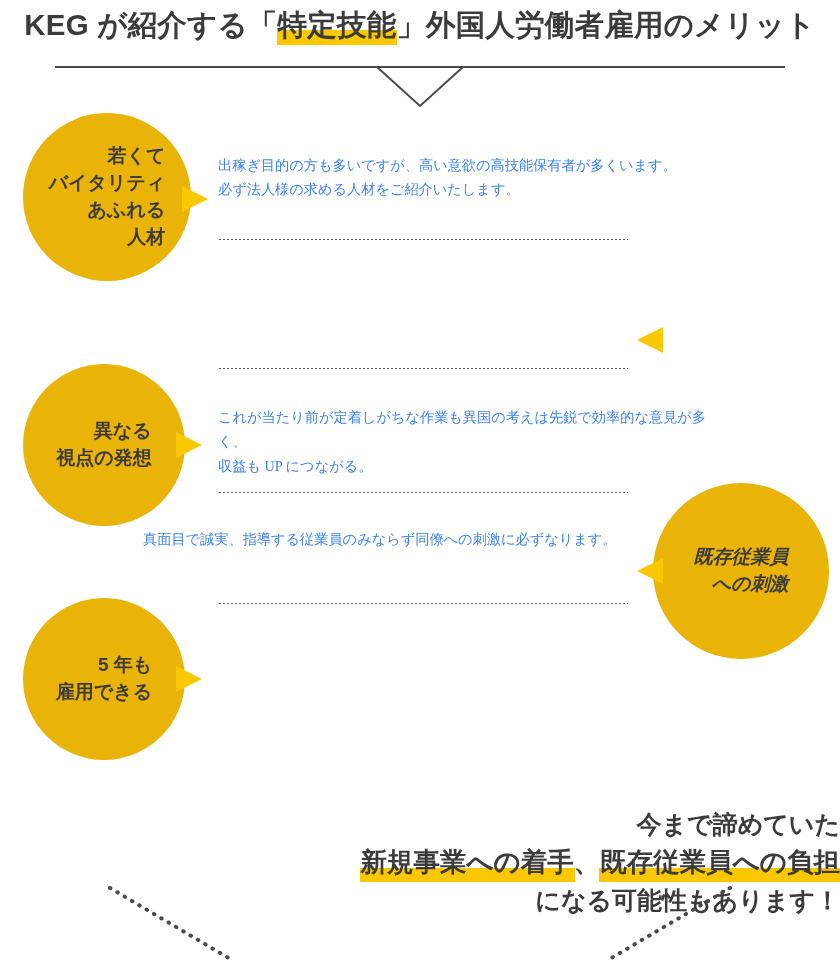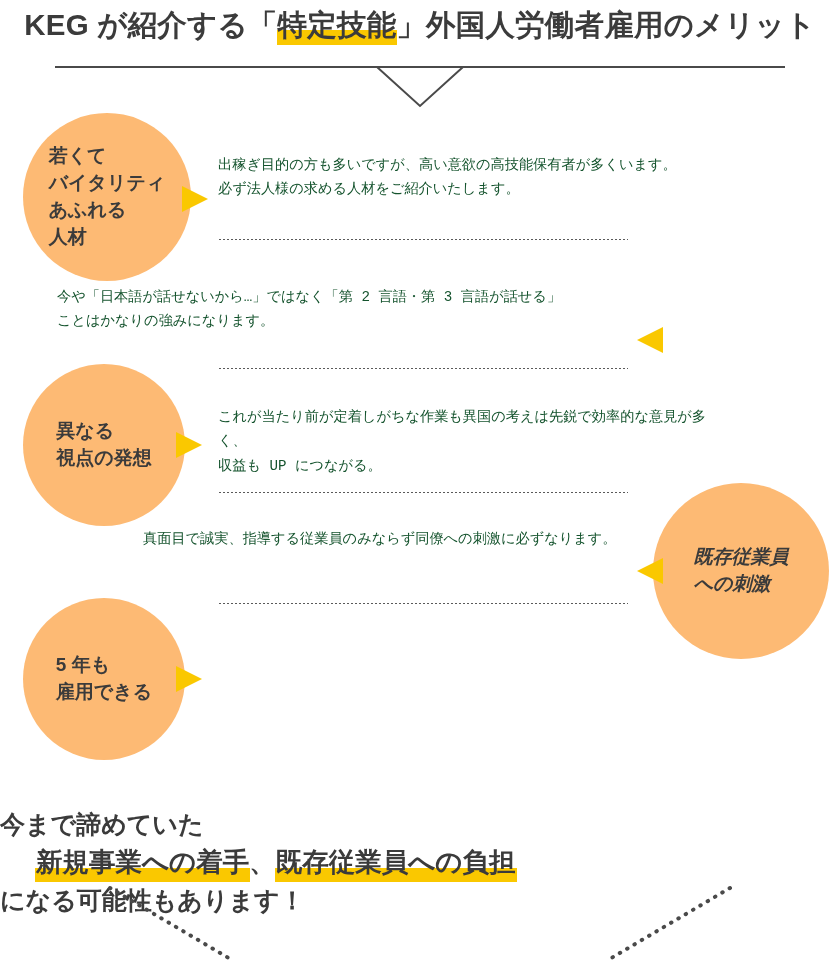--- a/index.html
+++ b/index.html
@@ -66,25 +66,25 @@
     left: 376px;
     width: 88px;
     height: 42px;
   }
   .header-chevron svg { display: block; }
 
   
   .circle {
     position: absolute;
     border-radius: 50%;
-    background: #fdba74;
+    background: #eab308;
     display: flex;
     align-items: center;
     justify-content: center;
-    text-align: left;
+    text-align: right;
     color: #3b3b3b;
     font-weight: bold;
   }
   .circle .c-label { line-height: 1.42; }
 
   
   .tail {
     position: absolute;
     width: 0;
     height: 0;
@@ -113,22 +113,22 @@
   #tail-4   { left: 637px; top: 558px; }
 
   #circle-5 { left: 23px;  top: 598px; width: 162px; height: 162px; font-size: 19px; }
   #tail-5   { left: 176px; top: 666px; }
 
   
   .body-text {
     position: absolute;
     font-size: 14.2px;
     line-height: 1.72;
-    color: #14532d;
-    font-family: Liberation Mono, monospace;
+    color: #3b82f6;
+    font-family: Liberation Serif, serif;
   }
   #text-1 { left: 218px; top: 153px; width: 500px; }
   #text-2 { left: 57px;  top: 285px; width: 580px; }
   #text-3 { left: 218px; top: 405px; width: 500px; }
   #text-4 { left: 97px;  top: 527px; width: 610px; margin-left: 46px; }
   #text-5 { left: 218px; top: 648px; width: 510px; }
 
   
   .dot-sep {
     position: absolute;
@@ -141,21 +141,21 @@
   #sep-2 { left: 218px; top: 367px; width: 410px; }
   #sep-3 { left: 218px; top: 491px; width: 410px; }
   #sep-4 { left: 218px; top: 602px; width: 410px; }
 
   
   .conclusion {
     position: absolute;
     left: 0;
     top: 806px;
     width: 840px;
-    text-align: left;
+    text-align: right;
     color: #3b3b3b;
     font-weight: bold;
     line-height: 1.48;
   }
   .conc-line { font-size: 25px; white-space: nowrap; }
   .conc-line-2 { font-size: 26.5px; margin-left: 36px; }
   .hl-mark {
     position: relative;
     display: inline-block;
     z-index: 1;
@@ -196,21 +196,20 @@
   </div>
 
   <div class="circle" id="circle-1">
     <span class="c-label">若くて<br>バイタリティ<br>あふれる<br>人材</span>
   </div>
   <div class="tail tail-right" id="tail-1"></div>
   <div class="body-text" id="text-1">出稼ぎ目的の方も多いですが、高い意欲の高技能保有者が多くいます。<br>必ず法人様の求める人材をご紹介いたします。</div>
   <div class="dot-sep" id="sep-1"></div>
 
   <div class="tail tail-left" id="tail-2"></div>
-  <div class="body-text" id="text-2">今や「日本語が話せないから…」ではなく「第 2 言語・第 3 言語が話せる」<br>ことはかなりの強みになります。</div>
   <div class="dot-sep" id="sep-2"></div>
 
   <div class="circle" id="circle-3">
     <span class="c-label">異なる<br>視点の発想</span>
   </div>
   <div class="tail tail-right" id="tail-3"></div>
   <div class="body-text" id="text-3">これが当たり前が定着しがちな作業も異国の考えは先鋭で効率的な意見が多く、<br>収益も UP につながる。</div>
   <div class="dot-sep" id="sep-3"></div>
 
   <div class="circle" id="circle-4">

